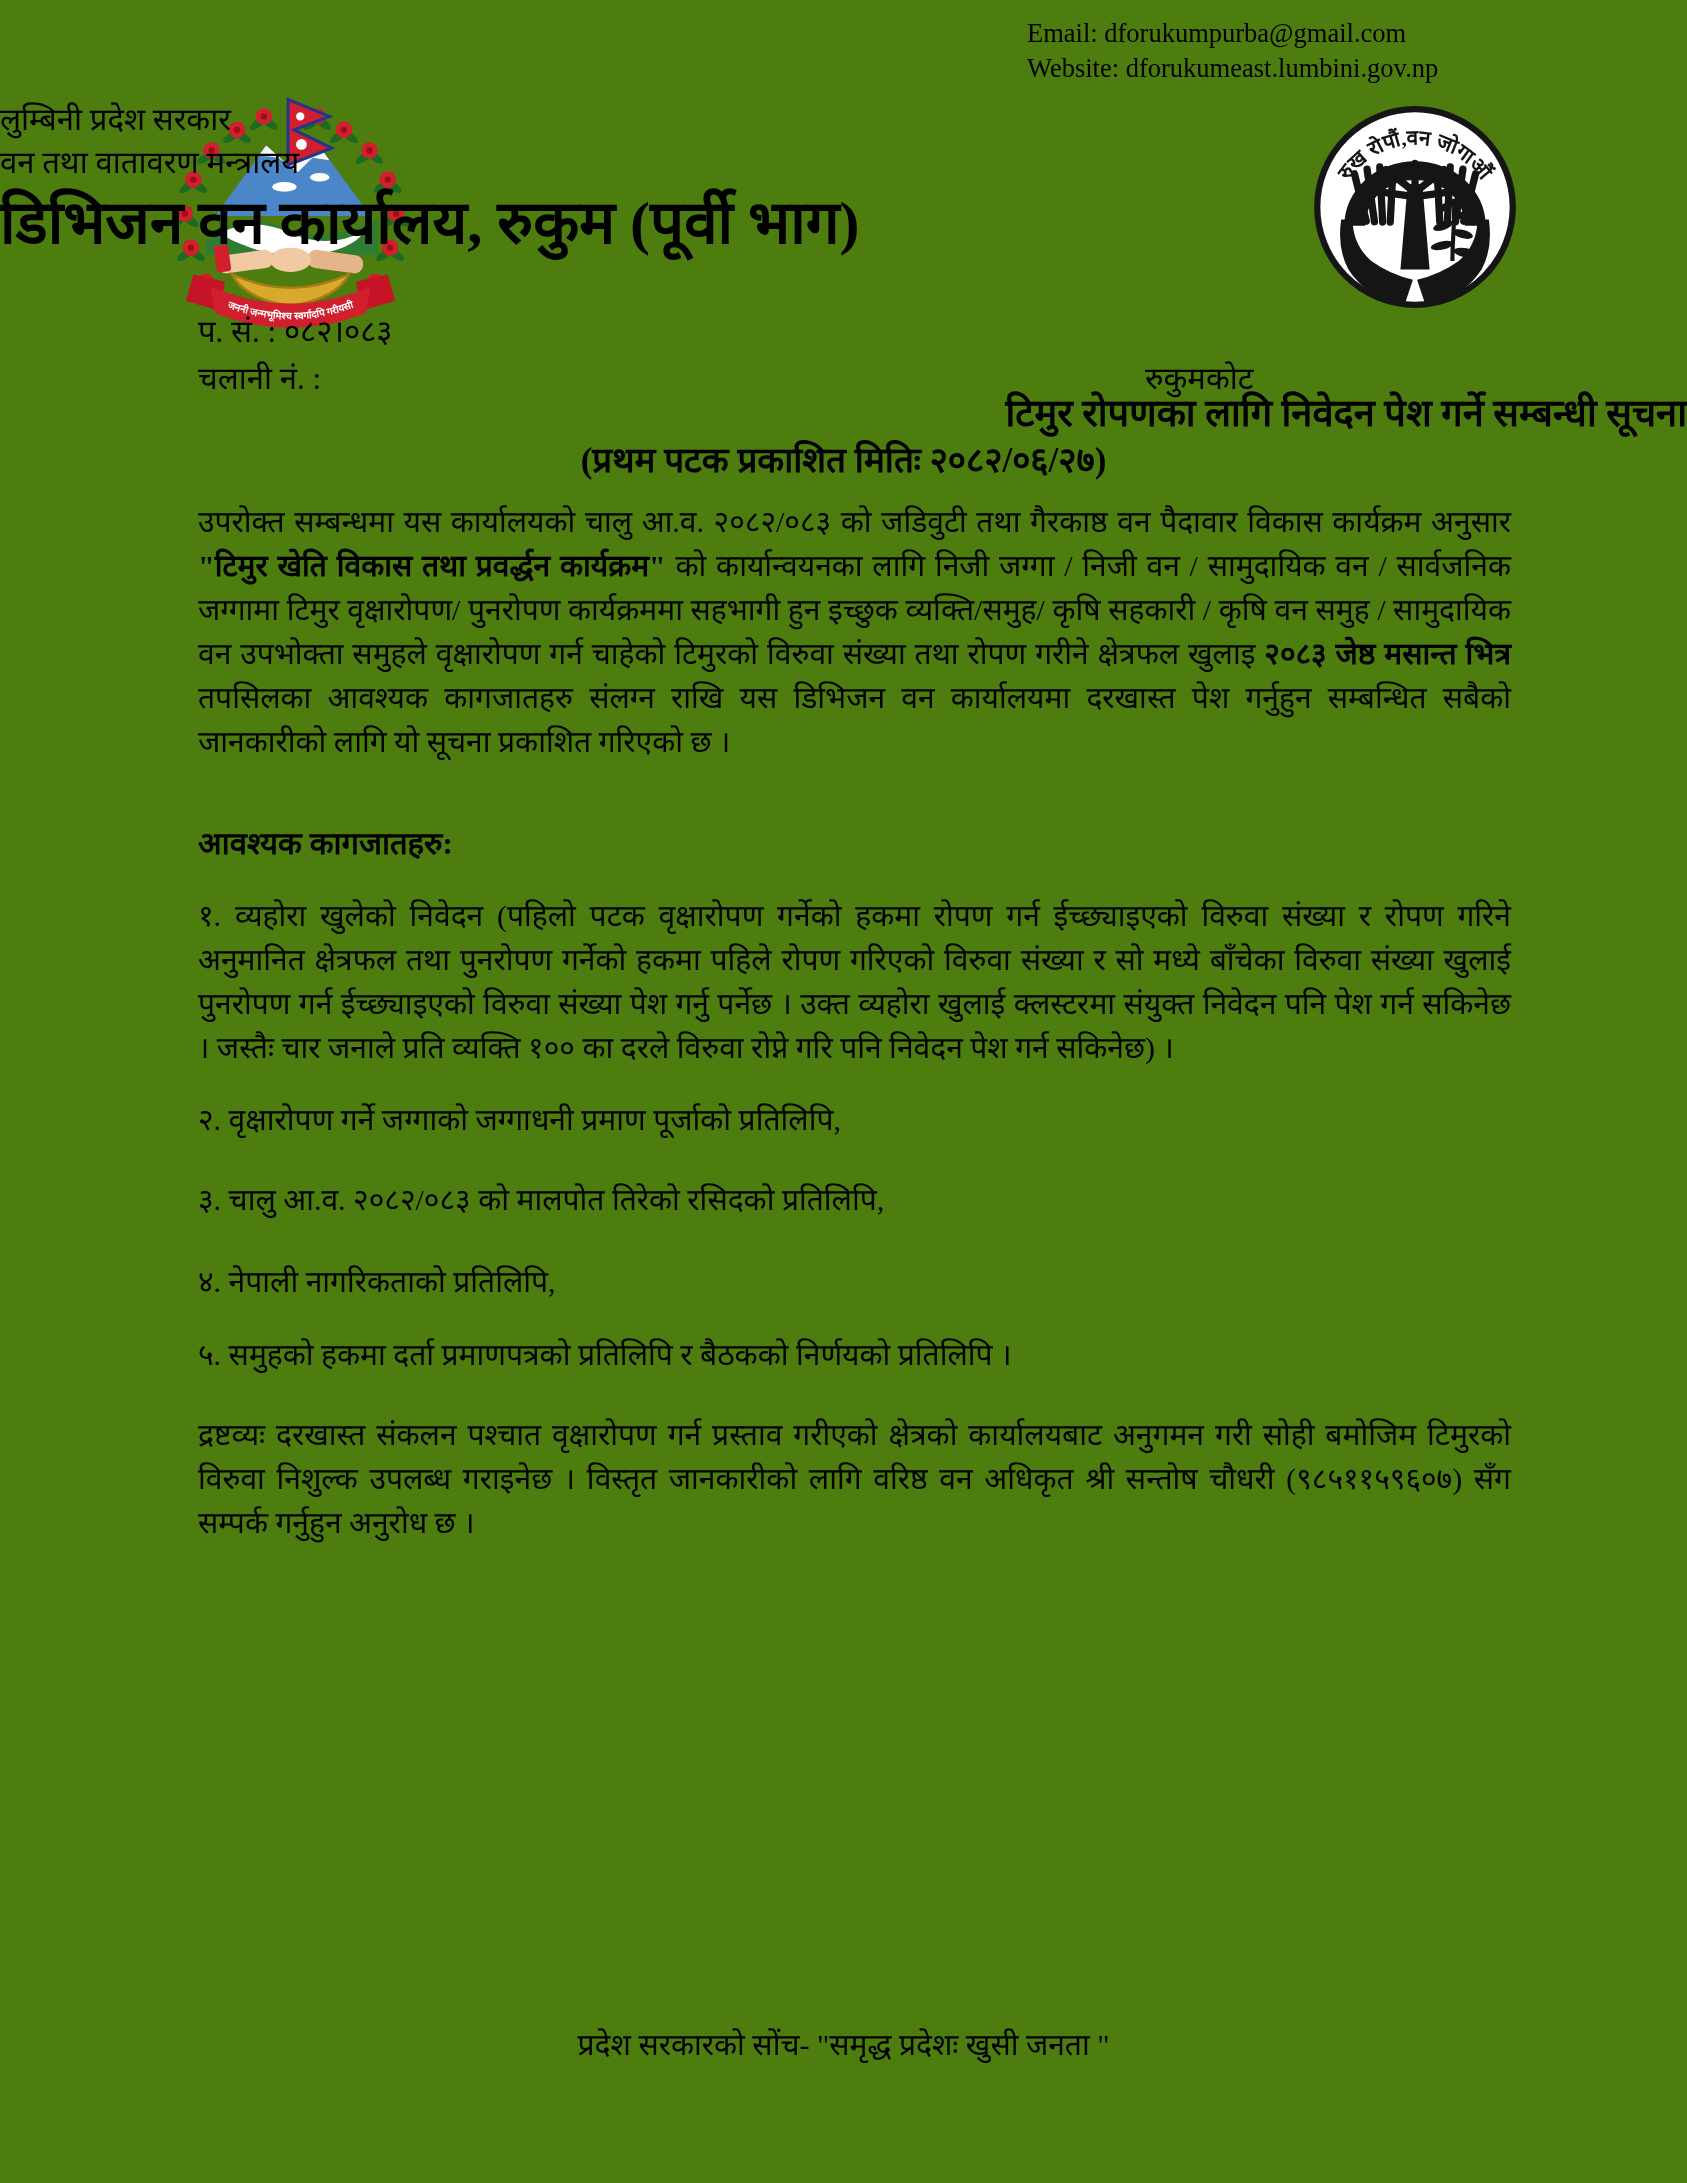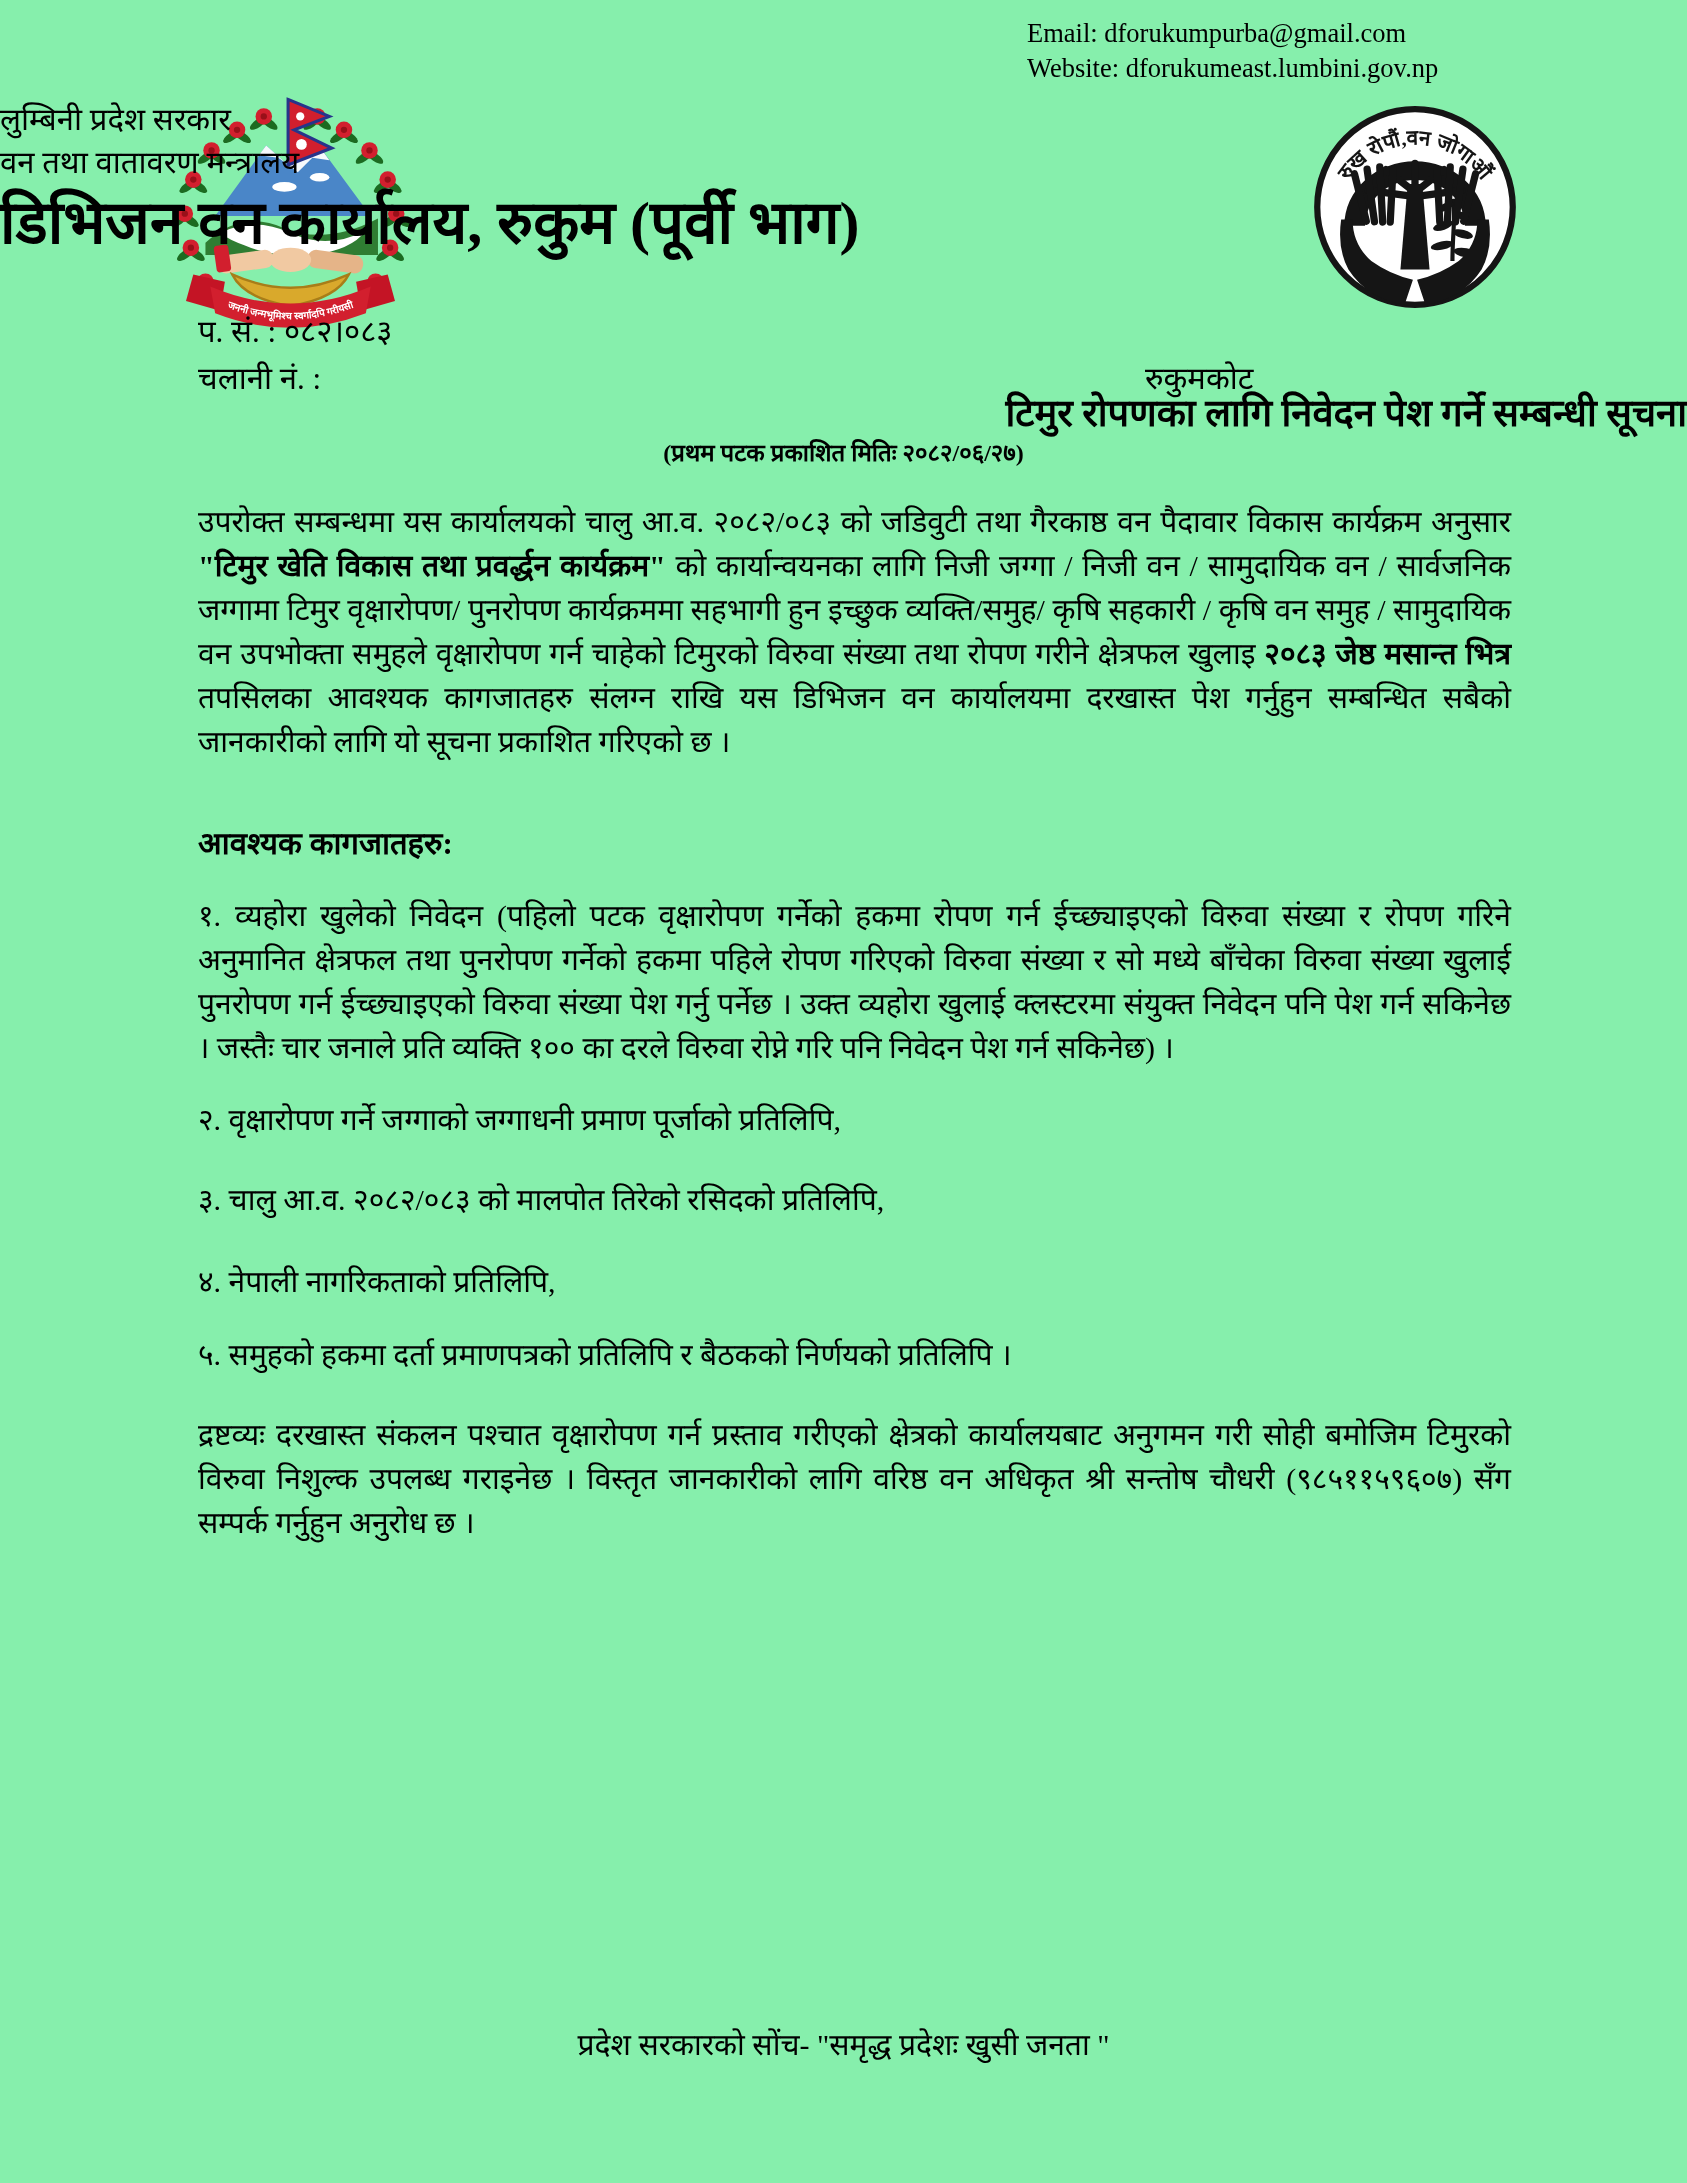--- a/index.html
+++ b/index.html
@@ -1,19 +1,19 @@
 <!DOCTYPE html>
 <html style="font-size:10.6px"><head>
 <meta charset="utf-8">
 <style>
   html,body{margin:0;padding:0;background:#ffffff;}
   .page{
     position:relative;
     width:1687px;height:2183px;
-    background:#86efac;
+    background:#4d7c0f;
     color:#000;
     font-family:"Liberation Serif","DejaVu Serif",serif;
     overflow:hidden;
   }
   
   .contact{
     position:absolute;top:16px;left:1027px;
     font-size:26.5px;line-height:1.32;color:#000;
   }
   
@@ -26,21 +26,21 @@
   .header-block{position:absolute;top:98px;left:0;right:0;text-align:left;}
   .h-line{font-size:31px;line-height:43px;}
   .h-line.small{font-size:30px;}
   .office-name{font-size:60px;font-weight:bold;line-height:61px;margin-top:9.3px;}
   
   .meta{position:absolute;top:312px;left:198px;width:1317px;font-size:31px;line-height:40px;}
   .meta-row2{position:relative;margin-top:6.6px;}
   .place{position:absolute;left:947px;top:0;}
   
   .title{position:absolute;top:385px;left:0;right:0;text-align:right;font-size:38px;font-weight:bold;}
-  .subtitle{position:absolute;top:435px;left:0;right:0;text-align:center;font-size:24px;font-weight:bold;}
+  .subtitle{position:absolute;top:435px;left:0;right:0;text-align:center;font-size:35px;font-weight:bold;}
   
   .main{position:absolute;top:500px;left:198px;width:1313px;font-size:30px;line-height:44px;text-align:justify;}
   .main p{margin:0;}
   .docs-heading{margin-top:58px !important;font-weight:bold;font-size:31px;text-align:left;}
   .doc-item-first{margin-top:28px !important;}
   .doc-item-2{margin-top:28px !important;}
   .doc-item-3{margin-top:36px !important;}
   .doc-item-4{margin-top:38px !important;}
   .doc-item-5{margin-top:29px !important;}
   .note{margin-top:36px !important;}

